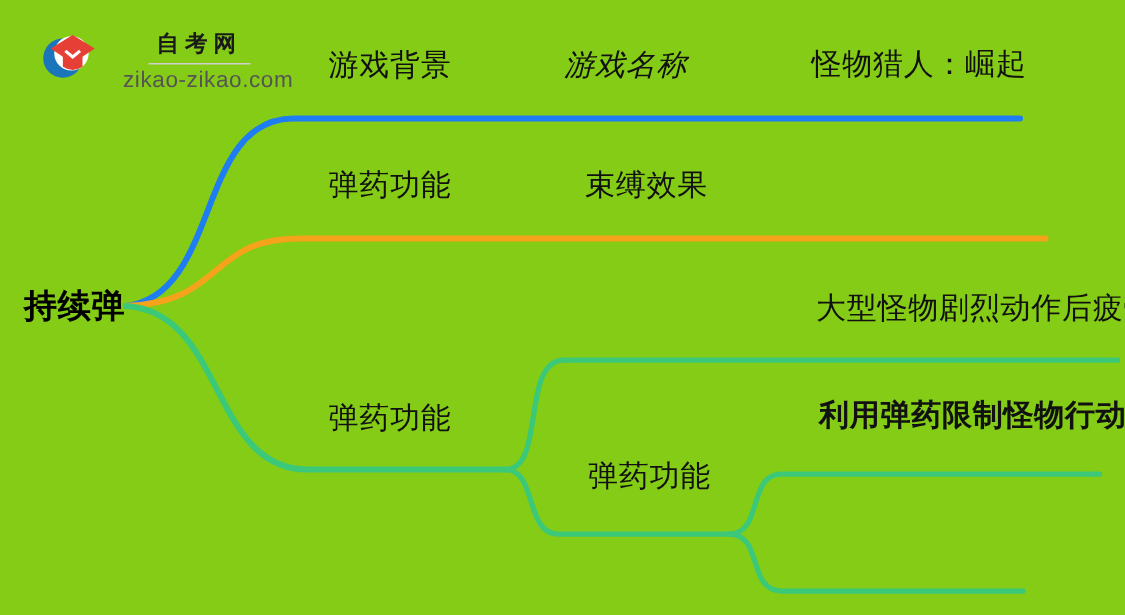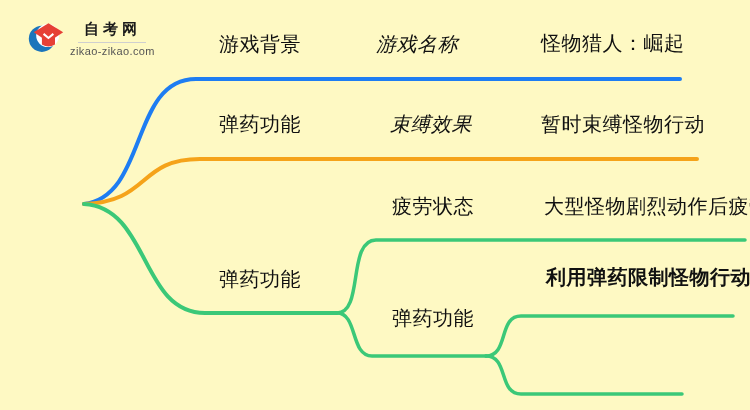--- a/index.html
+++ b/index.html
@@ -3,21 +3,21 @@
 <meta charset="utf-8">
 <style>
   html,body{margin:0;padding:0;}
   body{
     font-family:"Liberation Sans","DejaVu Sans",sans-serif;
     background:#ffffff;
   }
   .canvas{
     position:relative;
     width:750px;height:410px;
-    background:#fef9c3;
+    background:#84cc16;
     overflow:hidden;
   }
   .lines-svg{position:absolute;left:0;top:0;width:750px;height:410px;}
   .node-label{
     position:absolute;
     font-size:20px;
     color:#111111;
     letter-spacing:0.5px;
     white-space:nowrap;
     line-height:1.2;
@@ -27,35 +27,35 @@
     font-size:22px;
     font-weight:bold;
     color:#000000;
   }
   
   .pos-root{left:16px;top:191px;}
   .pos-b0{left:219px;top:32px;}
   .pos-b0c0{left:376px;top:32px;font-style:italic;}
   .pos-b0c0c0{left:541px;top:31px;}
   .pos-b1{left:219px;top:112px;}
-  .pos-b1c0{left:390px;top:112px;font-style:italic;}
+  .pos-b1c0{left:390px;top:112px;}
   .pos-b1c0c0{left:541px;top:112px;}
   .pos-b2c0{left:392px;top:194px;}
   .pos-b2c0c0{left:544px;top:194px;}
   .pos-b2{left:219px;top:267px;}
   .pos-b2c1{left:392px;top:306px;}
   .pos-b2c1c0{left:546px;top:265px;font-weight:bold;}
   .pos-b2c1c1{left:546px;top:345px;}
   
   .logo{position:absolute;left:28px;top:18px;display:flex;align-items:flex-start;}
   .logo-icon{width:36px;height:36px;margin-top:2px;}
   .logo-text{margin-left:6px;display:flex;flex-direction:column;align-items:center;}
   .logo-title{font-size:15px;font-weight:bold;color:#1a1a1a;letter-spacing:4px;padding:2px 0 3px 0;}
   .logo-divider{width:68px;height:1px;background:#cfcfcf;}
-  .logo-domain{font-size:11px;color:#555555;padding-top:2px;letter-spacing:0.4px;}
+  .logo-domain{font-size:15px;color:#555555;padding-top:2px;letter-spacing:0.4px;margin-left:12px;}
 </style>
 </head>
 <body>
 
 <div class="canvas">
 
   <svg class="lines-svg" viewBox="0 0 750 410">
     <path d="M 84 204 C 148 196 130 79 196 79 L 680 79" fill="none" stroke="#1e7df2" stroke-width="4" stroke-linecap="round"></path>
     <path d="M 84 204 C 150 202 138 159 200 159 L 697 159" fill="none" stroke="#f5a31a" stroke-width="4" stroke-linecap="round"></path>
     <path d="M 84 204 C 150 208 140 313 205 313 L 337 313" fill="none" stroke="#3bc878" stroke-width="4" stroke-linecap="round"></path>
@@ -73,28 +73,27 @@
       <path d="M17 19 L25 25 L33 19 L33 29 Q25 34 17 29 Z" fill="#e64036"></path>
       <path d="M19 16 L25 21 L31 16" fill="none" stroke="#ffffff" stroke-width="2.5"></path>
     </svg>
     <div class="logo-text">
       <div class="logo-title">自考网</div>
       <div class="logo-divider"></div>
       <div class="logo-domain">zikao-zikao.com</div>
     </div>
   </div>
 
+  <div class="node-label root-label pos-root">持续弹</div>
 
   <div class="node-label pos-b0">游戏背景</div>
   <div class="node-label pos-b0c0">游戏名称</div>
   <div class="node-label pos-b0c0c0">怪物猎人：崛起</div>
 
   <div class="node-label pos-b1">弹药功能</div>
   <div class="node-label pos-b1c0">束缚效果</div>
-  <div class="node-label pos-b1c0c0">暂时束缚怪物行动</div>
 
   <div class="node-label pos-b2">弹药功能</div>
-  <div class="node-label pos-b2c0">疲劳状态</div>
   <div class="node-label pos-b2c0c0">大型怪物剧烈动作后疲劳</div>
   <div class="node-label pos-b2c1">弹药功能</div>
   <div class="node-label pos-b2c1c0">利用弹药限制怪物行动</div>
 
 </div>
 
 </body></html>

